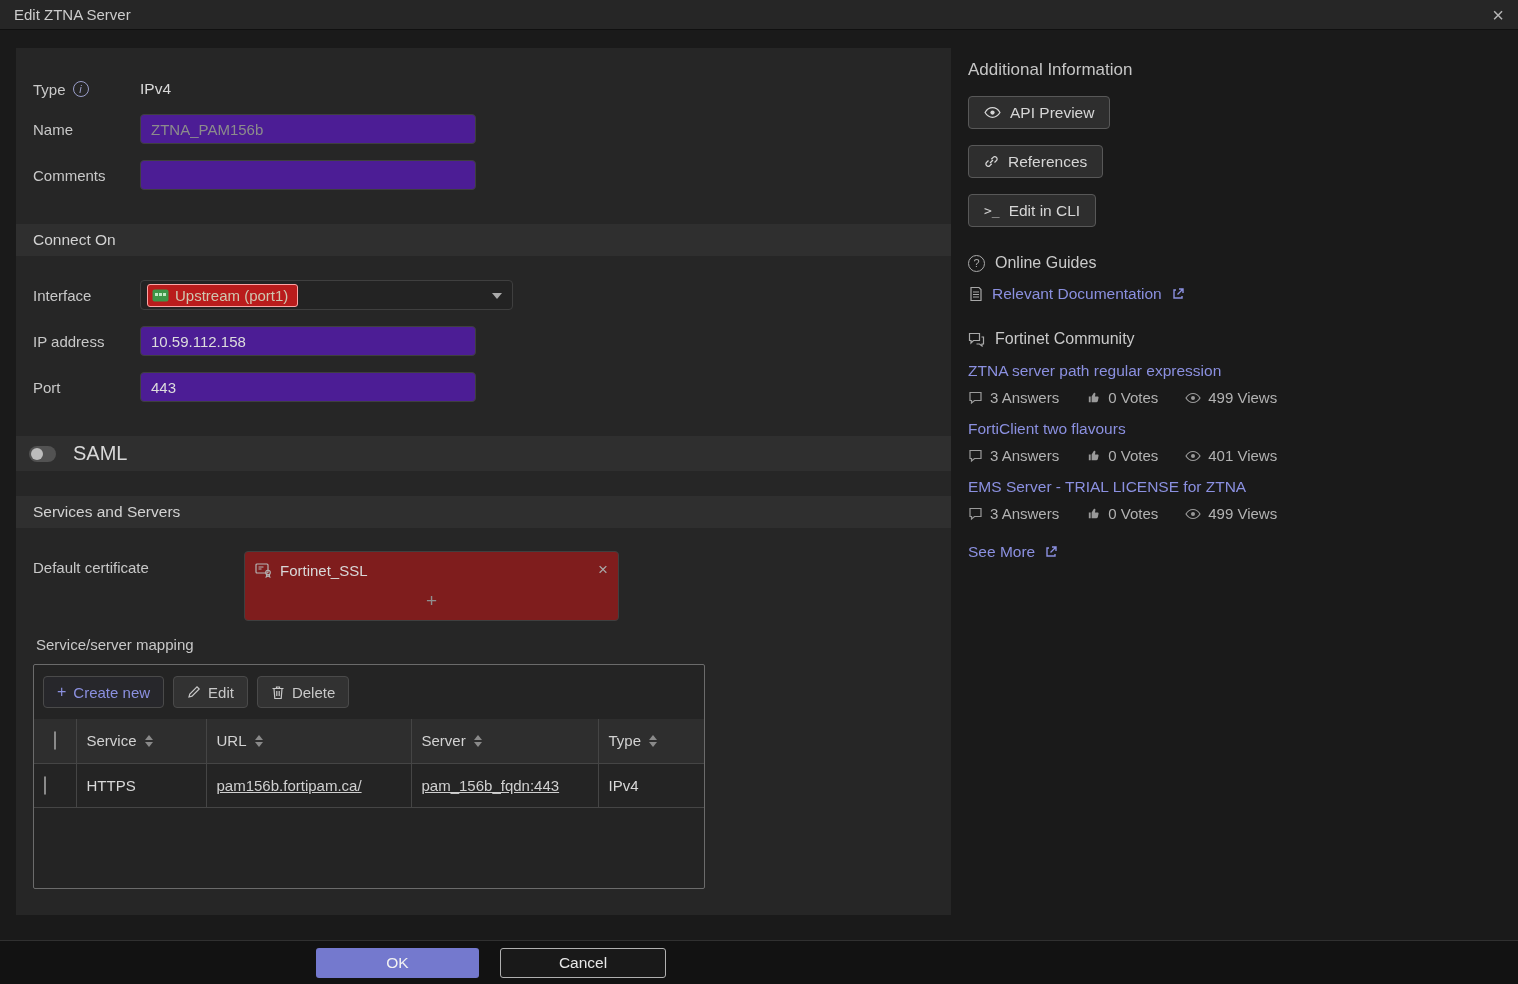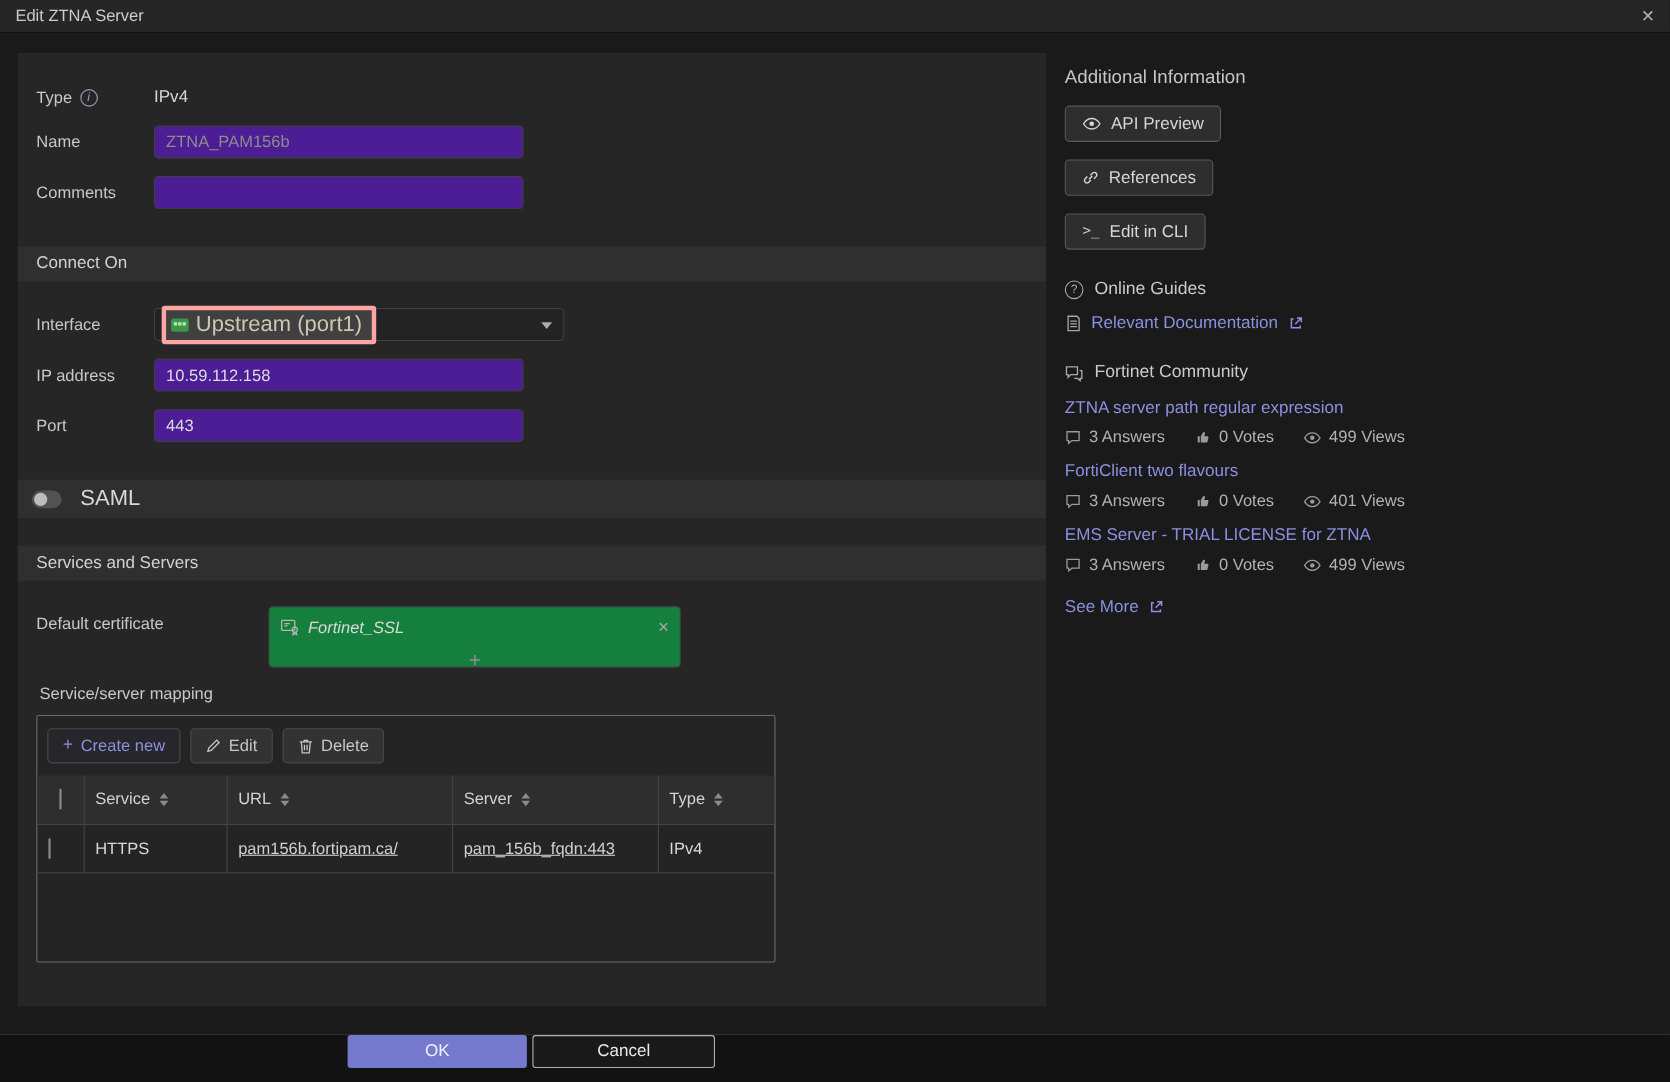--- a/index.html
+++ b/index.html
@@ -49,22 +49,22 @@
   }
 
   
   .select {
     width: 373px; height: 30px; background: #232323; border: 1px solid #3f3f3f;
     border-radius: 4px; display: flex; align-items: center; padding: 0 28px 0 6px;
     position: relative; cursor: pointer;
   }
   .iface-tag {
     display: inline-flex; align-items: center; gap: 6px;
-    border: 4px solid #fca5a5; border-radius: 3px; padding: 2px 9px 2px 4px;
-    font-size: 20px; color: #cfc6b0; background: #404040;
+    border: 1px solid #fca5a5; border-radius: 3px; padding: 2px 9px 2px 4px;
+    font-size: 15px; color: #cfc6b0; background: #b91c1c;
   }
   .chev {
     position: absolute; right: 10px; top: 12px; width: 0; height: 0;
     border-left: 5px solid transparent; border-right: 5px solid transparent;
     border-top: 6px solid #aaaaaa;
   }
 
   
   .toggle-bar {
     height: 35px; background: #2f2f2f; margin-top: 34px;
@@ -77,22 +77,22 @@
   .toggle::after {
     content: ""; position: absolute; left: 2px; top: 2px; width: 12px; height: 12px;
     border-radius: 50%; background: #bdbdbd;
   }
   .toggle-label { font-size: 20px; color: #d8d8d8; text-align: right; }
 
   
   .cert-row { display: flex; margin-left: 17px; margin-top: 23px; }
   .cert-row > label { width: 211px; font-size: 15px; color: #c8c8c8; padding-top: 8px; flex: none; }
   .cert-box {
-    width: 375px; height: 56px; border: 1px solid #3f3f3f; border-radius: 4px;
-    background: #15803d; overflow: hidden; font-style: italic;
+    width: 375px; height: 70px; border: 1px solid #3f3f3f; border-radius: 4px;
+    background: #7f1d1d; overflow: hidden;
   }
   .cert-item { display: flex; align-items: center; gap: 8px; height: 36px; padding: 0 10px; font-size: 15px; color: #d8d8d8; }
   .cert-remove { margin-left: auto; color: #a8a8a8; font-size: 17px; cursor: pointer; }
   .cert-remove::after { content: "×"; }
   .cert-add { text-align: center; color: #8f8f8f; font-size: 19px; cursor: pointer; line-height: 26px; }
   .cert-add::after { content: "+"; }
 
   .mapping-label { margin: 15px 0 0 20px; font-size: 15px; color: #c8c8c8; }
 
   
@@ -125,21 +125,21 @@
   .cb {
     width: 16px; height: 16px; border: 1.5px solid #8a8a8a; border-radius: 3px;
     background: transparent; cursor: pointer;
   }
   .cell-link { color: #d0d0d0; text-decoration: underline; cursor: pointer; }
 
   
   .footer {
     position: absolute; left: 0; right: 0; bottom: 0; height: 44px;
     background: #121212; border-top: 1px solid #303030;
-    display: flex; gap: 5px; padding-left: 316px;
+    display: flex; align-items: center; gap: 21px; padding-left: 316px;
   }
   .ok-btn {
     width: 163px; height: 30px; background: #7479ce; border: none; border-radius: 3px;
     color: #f2f2f2; font-size: 15.5px; cursor: pointer; font-family: "Liberation Sans", sans-serif;
   }
   .cancel-btn {
     width: 166px; height: 30px; background: #191919; border: 1px solid #b0b0b0;
     border-radius: 3px; color: #e8e8e8; font-size: 15.5px; cursor: pointer;
     font-family: "Liberation Sans", sans-serif;
   }

